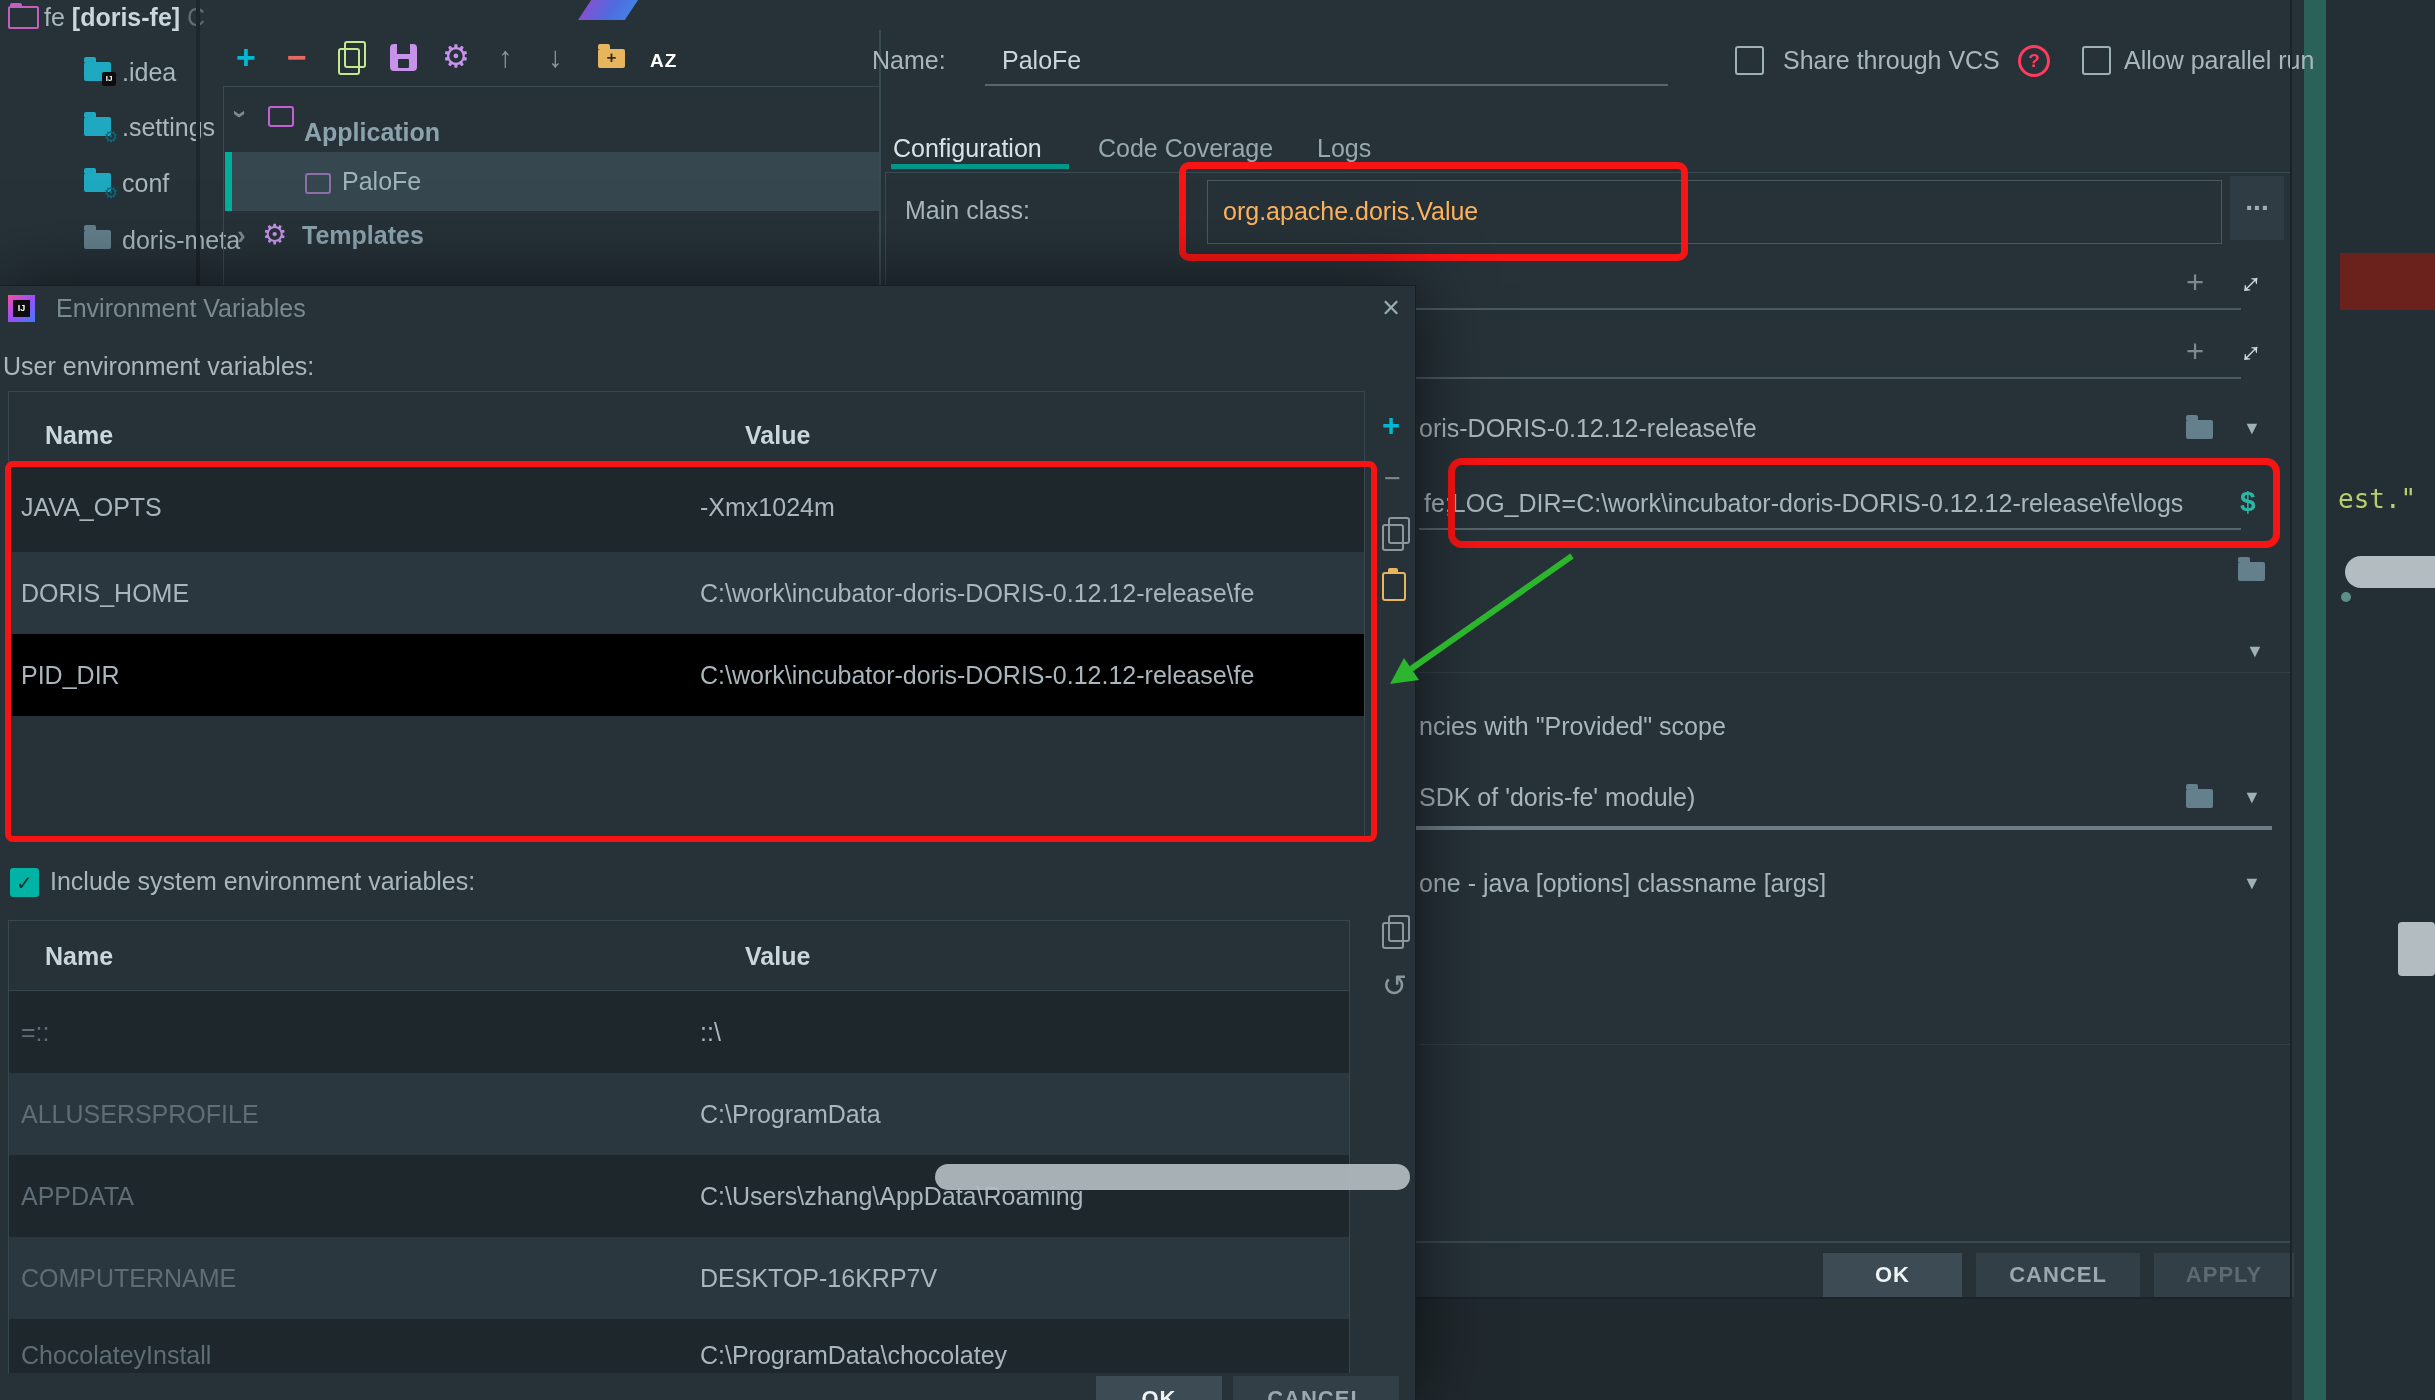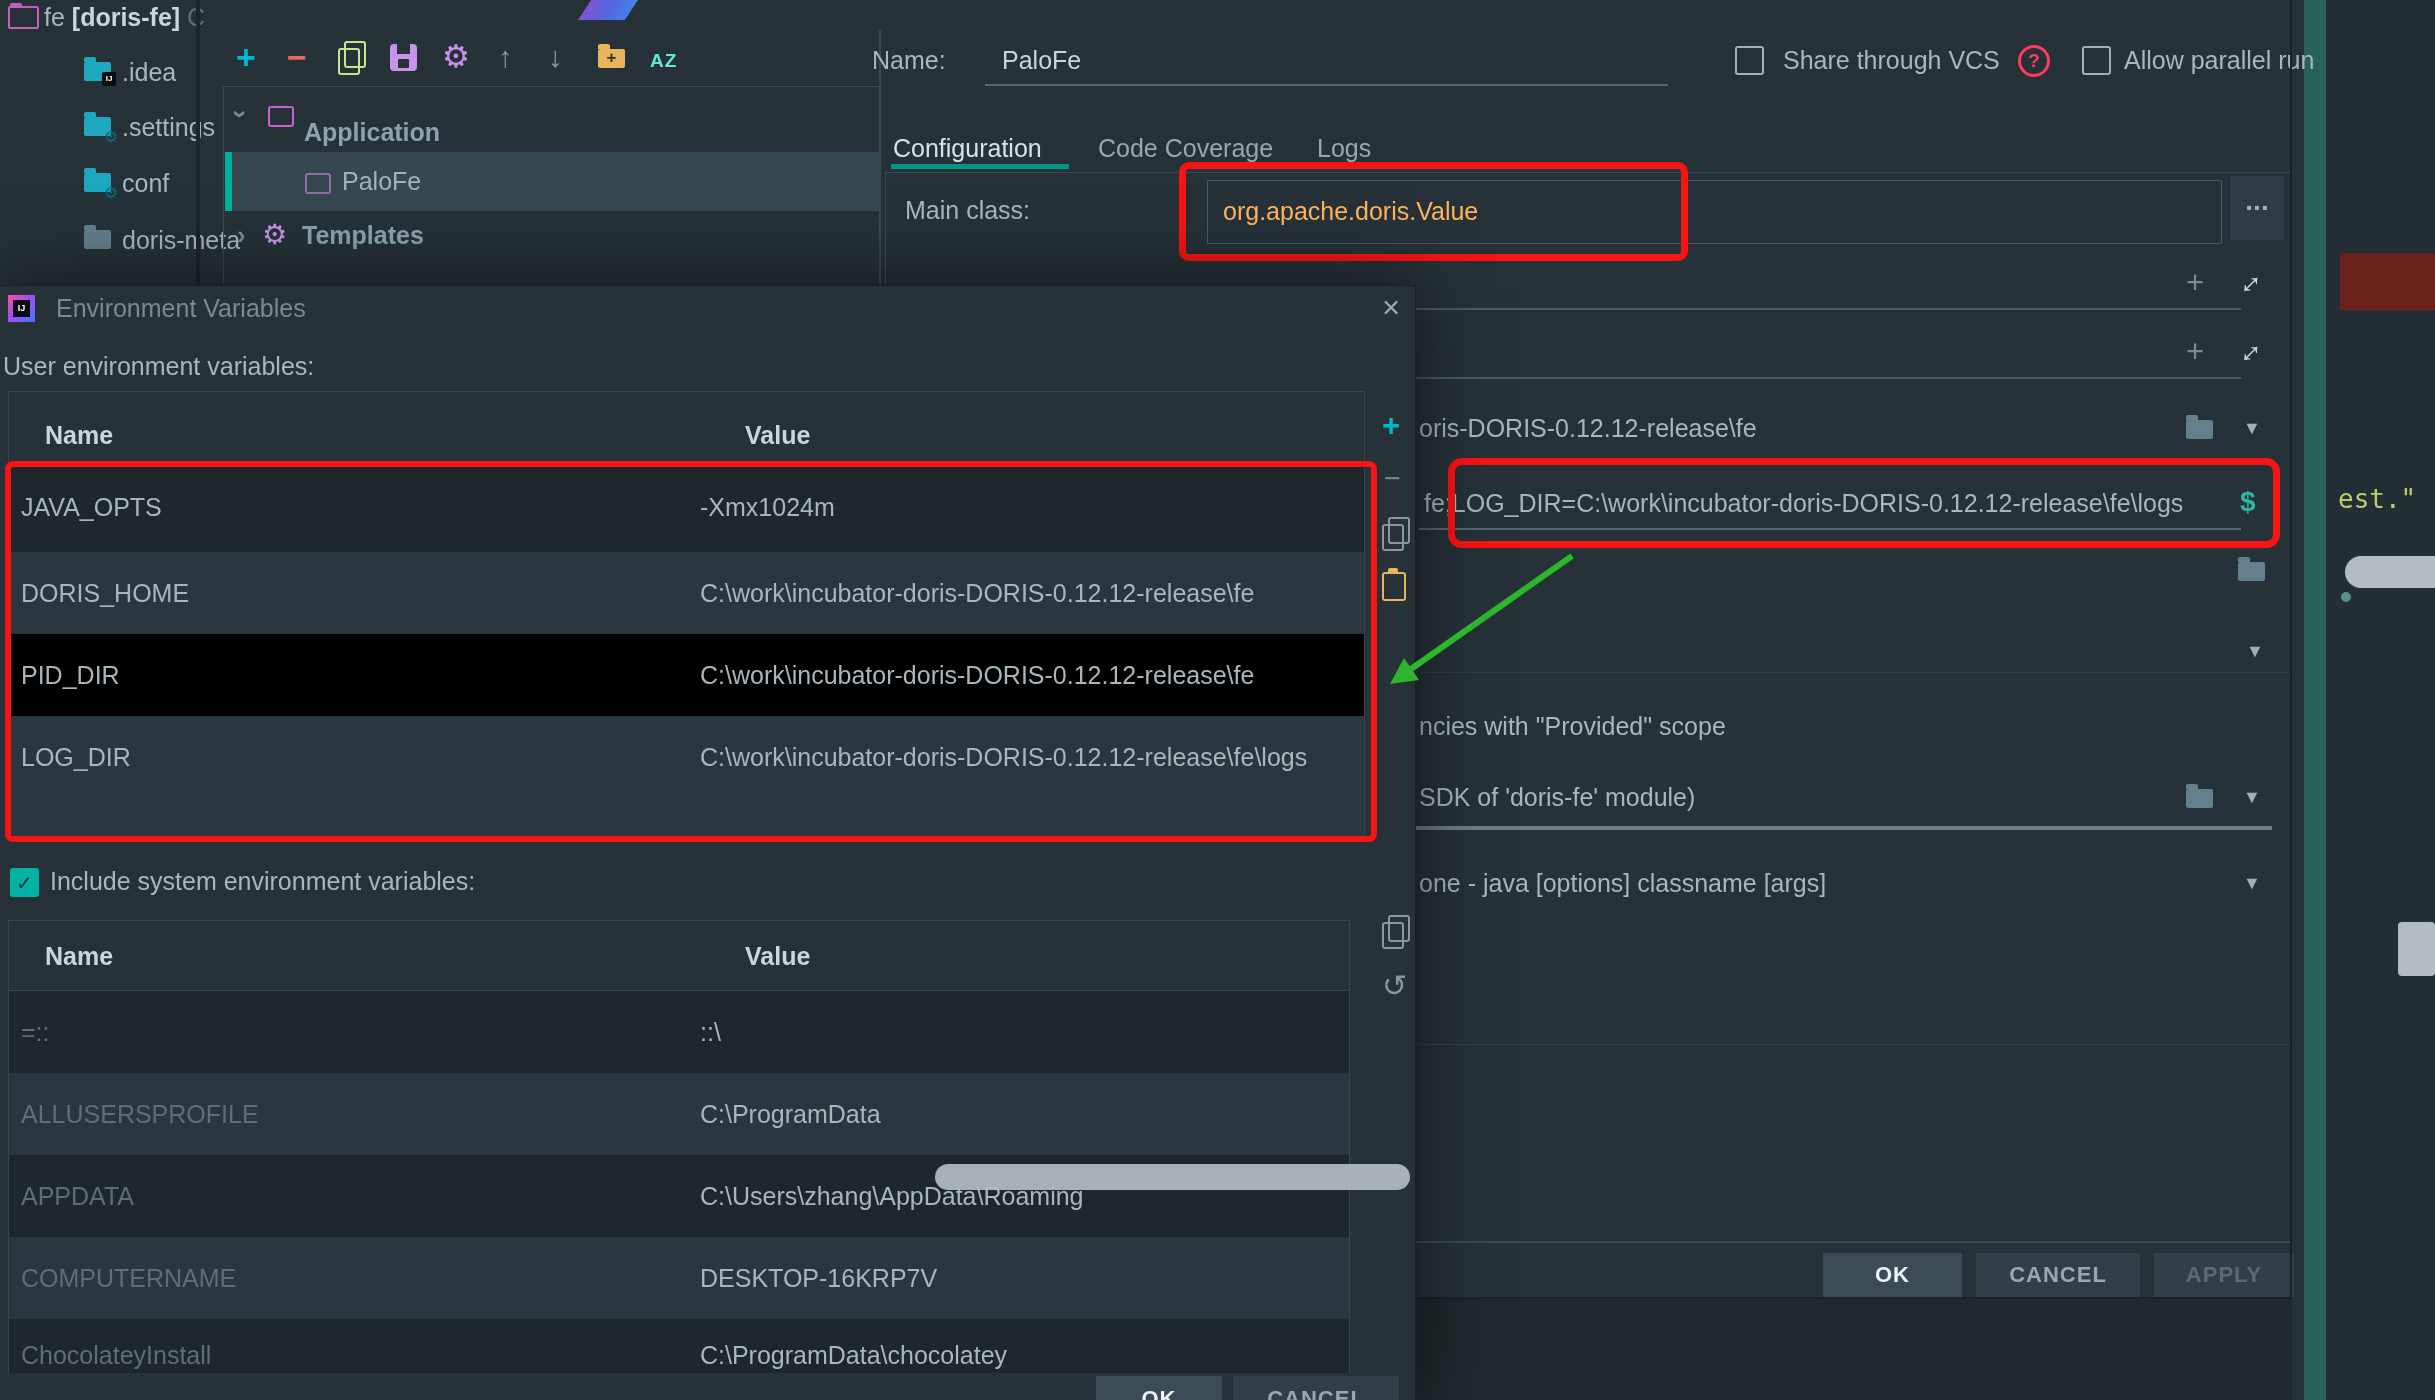--- a/index.html
+++ b/index.html
@@ -44,21 +44,21 @@
   .icopy.lime,.icopy.lime::before{border-color:#c3e88d;}
   #tb-copy{left:338px;top:48px;}
   .isave{position:absolute;width:27px;height:27px;background:#c792ea;border-radius:4px;}
   .isave::before{content:"";position:absolute;top:0;left:7px;width:13px;height:10px;background:#263238;}
   .isave::after{content:"";position:absolute;bottom:3px;left:8px;width:11px;height:9px;background:#263238;border-radius:1px;}
   #tb-save{left:390px;top:44px;}
   #tb-gear{left:442px;top:39px;font-size:31px;color:#c792ea;}
   #tb-up{left:498px;top:39px;font-size:29px;color:#8a979d;}
   #tb-down{left:548px;top:39px;font-size:29px;color:#8a979d;}
   #tb-folderadd{left:598px;top:49px;}
-  #tb-sort{left:650px;top:43px;font-size:19px;font-weight:bold;color:#5eead4;letter-spacing:1px;}
+  #tb-sort{left:650px;top:43px;font-size:19px;font-weight:bold;color:#ffffff;letter-spacing:1px;}
   
   #tbx-top{left:223px;top:86px;width:657px;height:1px;background:#3a4a52;}
   #tbx-left{left:223px;top:86px;width:1px;height:199px;background:#3a4a52;}
   #panel-div{left:879px;top:30px;width:2px;height:255px;background:#3a4a52;}
   #row-app-chev{left:237px;top:96px;}
   .iwin{position:absolute;width:22px;height:17px;border:2px solid #c45fd6;border-radius:3px;}
   .iwin.dim{border-color:#8f6fa8;}
   #row-app-icon{left:268px;top:106px;}
   #row-app-label{left:304px;top:114px;color:#8ca3ae;}
   #row-sel{left:225px;top:152px;width:654px;height:59px;background:#37474f;}
@@ -300,24 +300,20 @@
       <span class="t vl">-Xmx1024m</span>
     </div>
   <div class="trow z6" id="ur2">
       <span class="t nm">DORIS_HOME</span>
       <span class="t vl">C:\work\incubator-doris-DORIS-0.12.12-release\fe</span>
     </div>
   <div class="trow z6" id="ur3">
       <span class="t nm">PID_DIR</span>
       <span class="t vl">C:\work\incubator-doris-DORIS-0.12.12-release\fe</span>
     </div>
-  <div class="trow z6" id="ur4">
-      <span class="t nm">LOG_DIR</span>
-      <span class="t vl">C:\work\incubator-doris-DORIS-0.12.12-release\fe\logs</span>
-    </div>
   <div class="redbox" id="redbox-rows"></div>
 
   <span class="glyph z6" id="ed-b-add">+</span>
   <span class="glyph z6" id="ed-b-min">−</span>
   <div class="icopy z6" id="ed-b-copy"></div>
   <div class="ipaste z6" id="ed-b-paste"></div>
 
   <div class="cb checked z6" id="ed-include-cb">✓</div>
   <div class="t z6" id="ed-include-label">Include system environment variables:</div>
 

